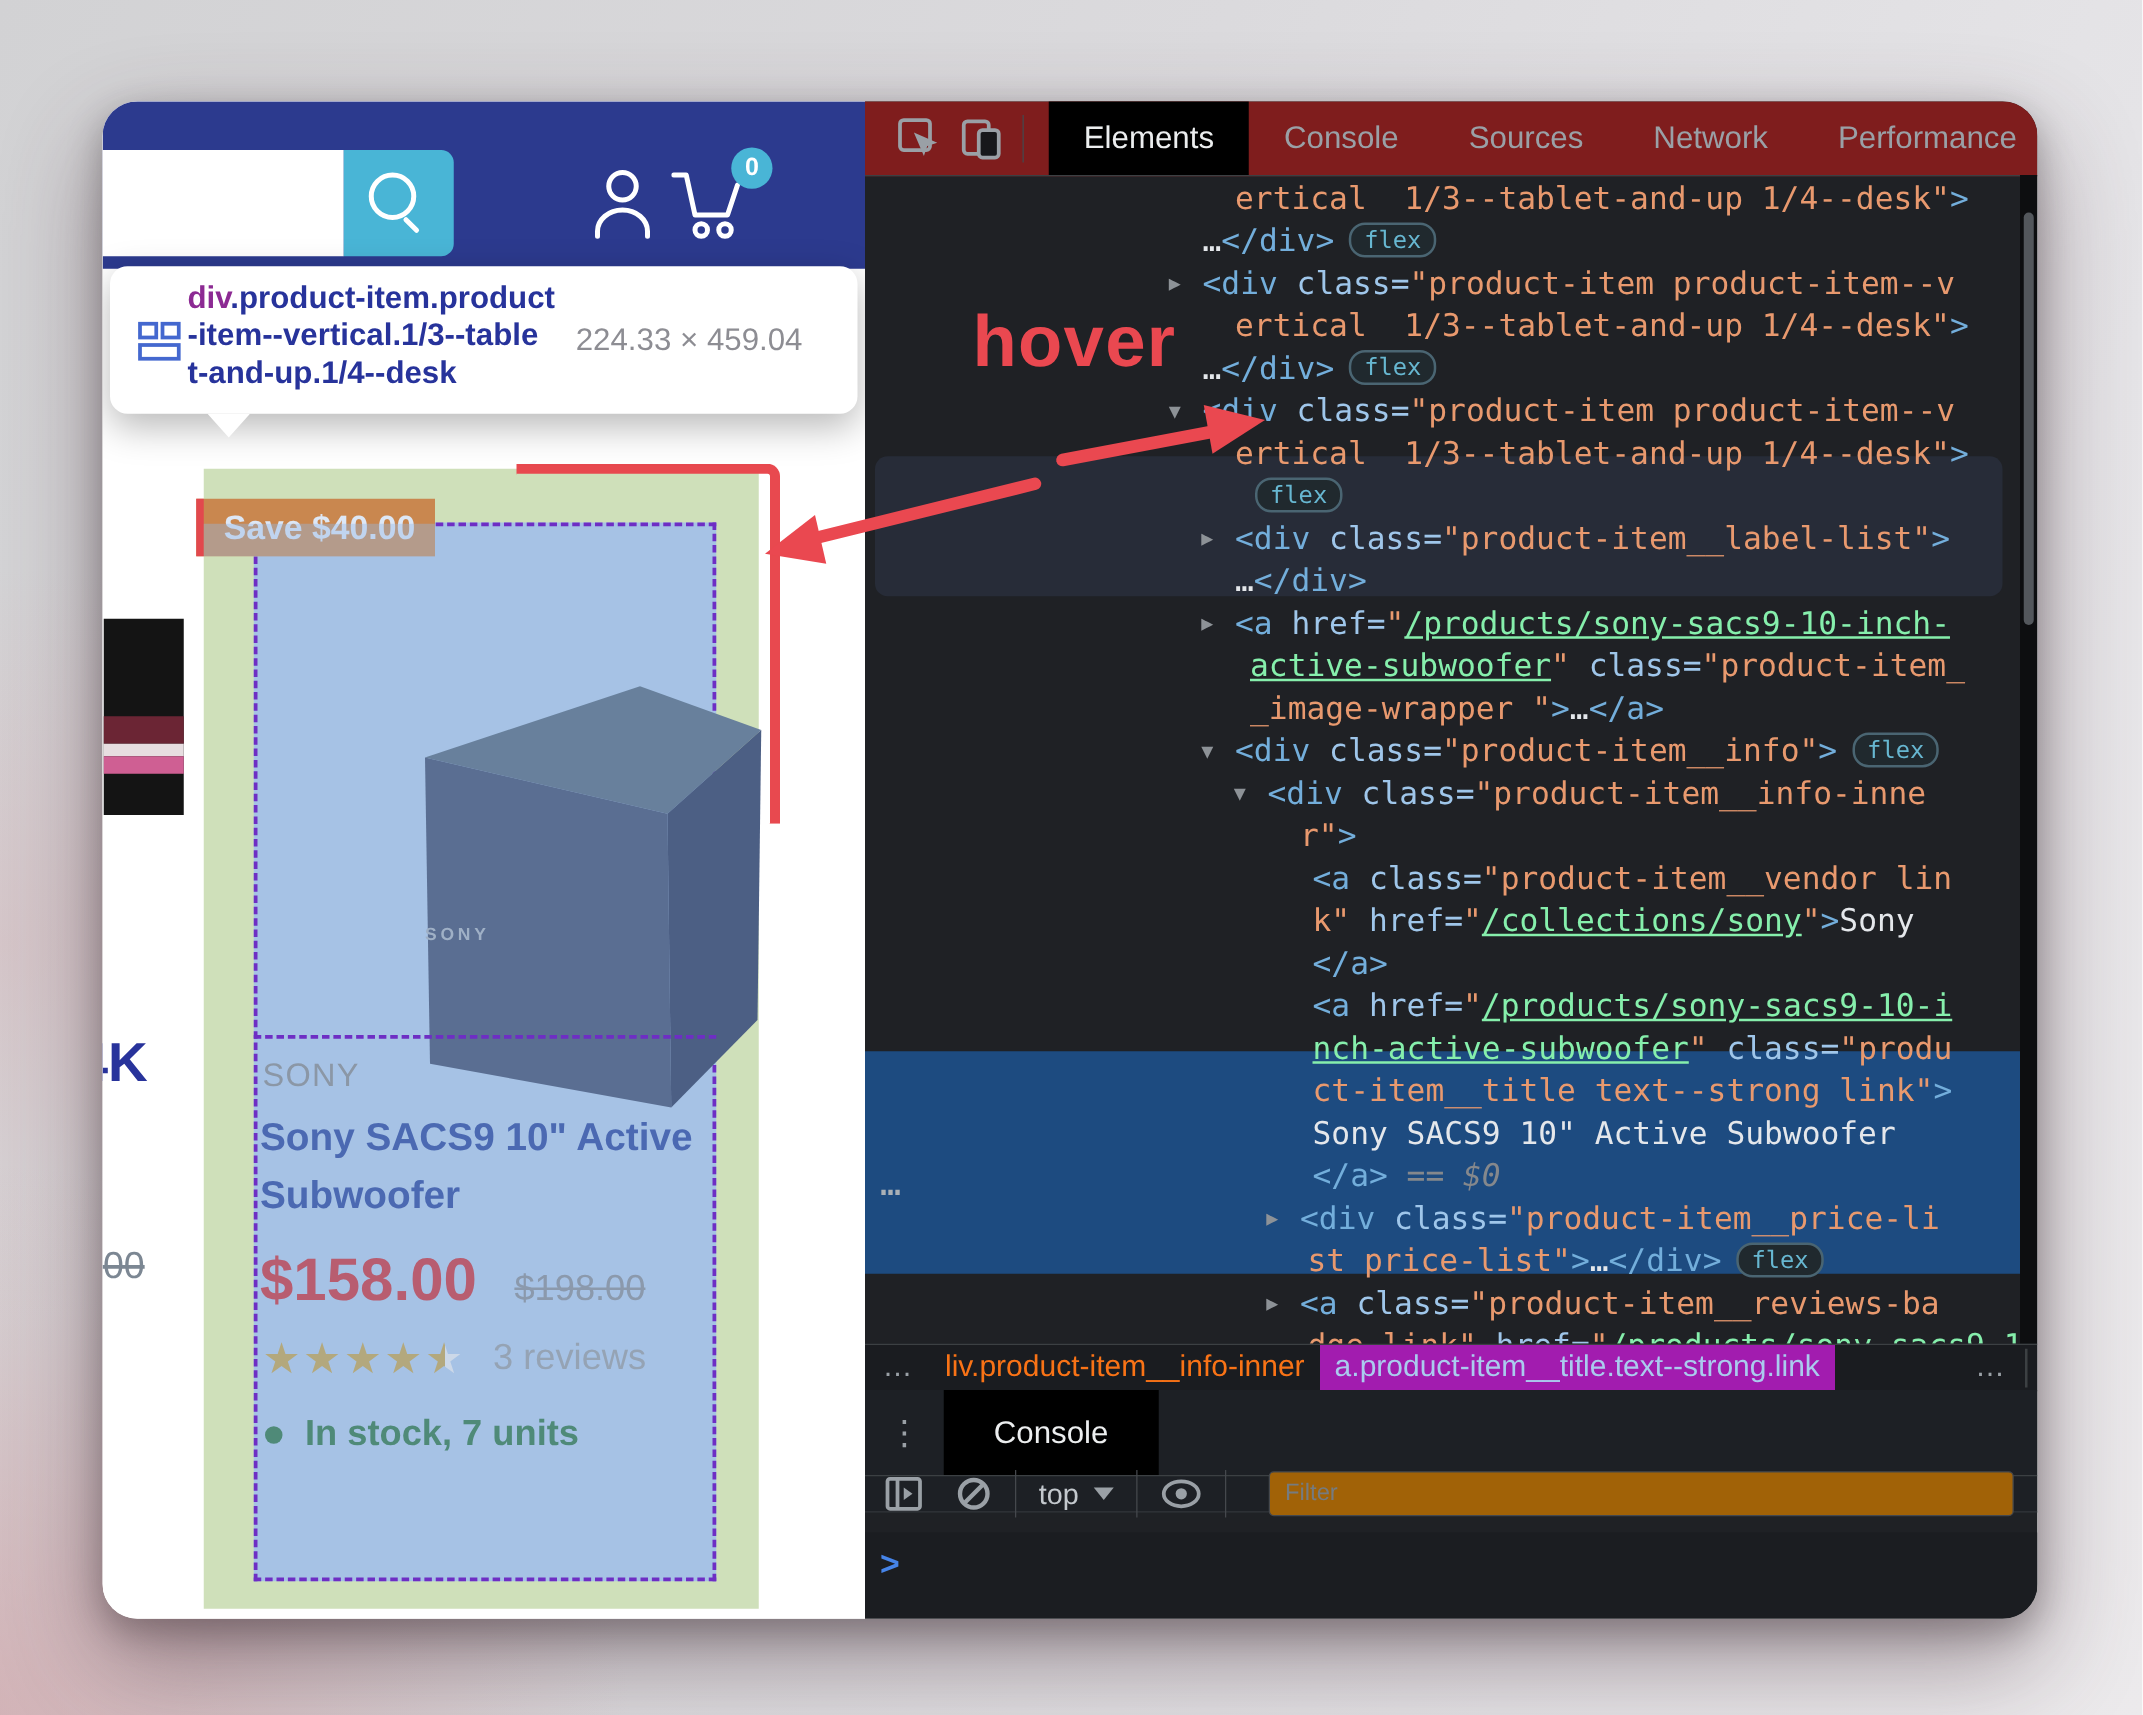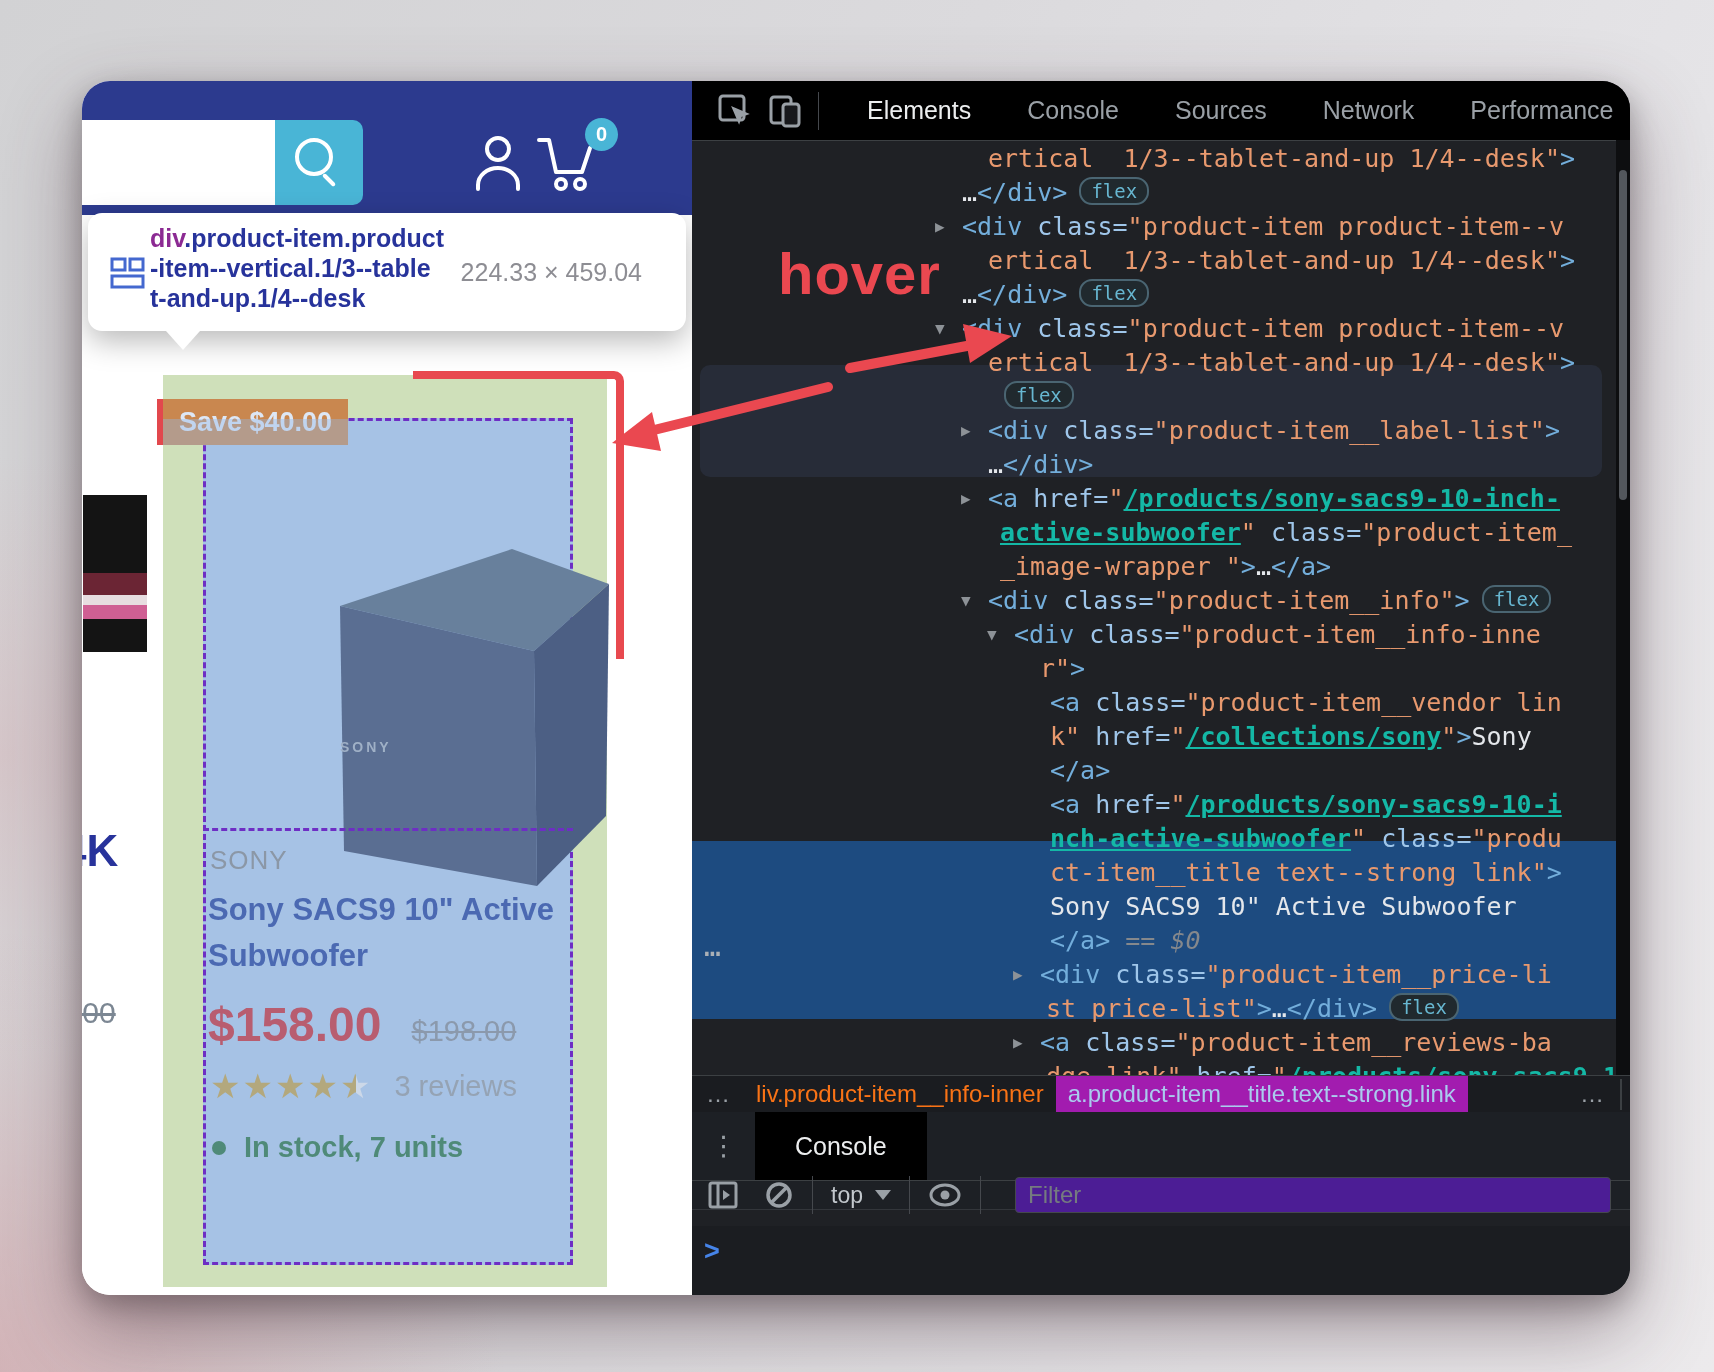--- a/index.html
+++ b/index.html
@@ -53,50 +53,50 @@
   .p-compare{font-size:29px;color:#8b99ac;text-decoration:line-through;margin-left:30px;}
   .p-rating{position:absolute;left:128px;top:985px;z-index:6;display:flex;align-items:center;}
   .star{font-size:34px;color:#b3a87d;letter-spacing:2px;}
   .star.half{background:linear-gradient(90deg,#b3a87d 50%,#ccd8e8 50%);-webkit-background-clip:text;background-clip:text;color:transparent;}
   .p-reviews{font-size:29px;color:#95a3b4;margin-left:22px;}
   .p-stock{position:absolute;left:130px;top:1050px;z-index:6;display:flex;align-items:center;font-size:29px;font-weight:bold;color:#4f8a78;}
   .stock-dot{width:14px;height:14px;border-radius:50%;background:#4f8a78;margin-right:18px;}
   .red-bracket{position:absolute;left:331px;top:290px;width:203px;height:280px;border-top:8px solid #e8494f;border-right:8px solid #e8494f;border-top-right-radius:10px;z-index:30;}
   
   .devtools{position:absolute;left:610px;top:0;width:938px;height:1214px;background:#1f2125;overflow:hidden;}
-  .dt-tabbar{position:absolute;left:0;top:0;width:938px;height:59px;background:#000000;border-bottom:1px solid #3c4043;display:flex;align-items:center;}
+  .dt-tabbar{position:absolute;left:0;top:0;width:938px;height:59px;background:#7f1d1d;border-bottom:1px solid #3c4043;display:flex;align-items:center;}
   .dt-toolicons{display:flex;align-items:center;padding-left:26px;}
   .vsep{width:1px;height:38px;background:#45484d;margin:0 14px;}
   .dt-tabs{display:flex;height:59px;margin-left:6px;}
   .dt-tab{height:59px;line-height:59px;padding:0 28px;font-size:25px;color:#9aa0a6;white-space:nowrap;}
   .dt-tab.active{background:#000;color:#eceeef;}
   .code-area{position:absolute;left:0;top:59px;width:924px;height:935px;overflow:hidden;font-family:"DejaVu Sans Mono",monospace;font-size:25px;}
   .hl-hover{position:absolute;left:8px;top:225px;width:902px;height:112px;background:#272c38;border-radius:10px;}
   .hl-selected{position:absolute;left:0;top:701px;width:924px;height:178px;background:#1d4b80;}
   .cl{position:absolute;height:34px;line-height:34px;white-space:pre;}
   .tw{position:absolute;left:-27px;top:0;font-size:16px;color:#8d9297;}
   .c-t{color:#73aedb;} .c-a{color:#9fc6ea;} .c-v{color:#e8996e;} .c-x{color:#e4e7eb;}
-  .c-l{color:#14b8a6;text-decoration:underline;font-weight:bold;}
+  .c-l{color:#86efac;text-decoration:underline;}
   .c-d{color:#85888c;font-style:italic;}
   .flex-badge{display:inline-block;font-size:19px;line-height:24px;color:#67b7d1;border:2px solid #4a6572;border-radius:13px;padding:0 10px;background:#20292e;margin-left:12px;vertical-align:3px;}
   .row-menu{position:absolute;left:12px;top:790px;color:#aab0b6;font-size:28px;letter-spacing:2px;z-index:3;}
   .dt-scroll{position:absolute;left:924px;top:59px;width:14px;height:935px;background:#0d0e10;}
   .dt-thumb{position:absolute;left:3px;top:30px;width:8px;height:330px;background:#53575c;border-radius:4px;}
   .crumbbar{position:absolute;left:0;top:994px;width:938px;height:37px;background:#1a1c20;border-top:1px solid #3c4043;display:flex;align-items:stretch;font-size:24px;}
   .crumb-ellipsis{color:#9aa0a6;line-height:36px;padding:0 14px;}
   .crumb{line-height:36px;padding:0 12px;color:#f97316;white-space:nowrap;}
   .crumb.sel{background:#a21caf;color:#aacbee;}
   .crumb-endsep{position:absolute;right:8px;top:3px;width:2px;height:31px;background:#3c4043;}
   .drawer-tabs{position:absolute;left:0;top:1031px;width:938px;height:68px;background:#1d2025;display:flex;align-items:stretch;}
   .kebab{color:#9aa0a6;font-size:27px;line-height:68px;padding:0 18px;}
   .drawer-tab{background:#000;color:#eceeef;font-size:25px;line-height:68px;padding:0 40px;}
   .drawer-toolbar{position:absolute;left:0;top:1099px;width:938px;height:30px;background:#1d2025;border-top:1px solid #3c4043;border-bottom:1px solid #33363b;display:flex;align-items:center;box-sizing:border-box;}
   .context-sel{display:flex;align-items:center;color:#c3c8cd;font-size:23px;}
   .caret-down{width:0;height:0;border-left:8px solid transparent;border-right:8px solid transparent;border-top:10px solid #9aa0a6;margin-left:12px;}
-  .filter-input{margin-left:16px;width:570px;height:34px;background:#4c1d95;border:1px solid #45484d;border-radius:4px;color:#c8cdd2;font-size:24px;padding:0 12px;outline:none;}
+  .filter-input{margin-left:16px;width:570px;height:34px;background:#a16207;border:1px solid #45484d;border-radius:4px;color:#c8cdd2;font-size:19px;padding:0 12px;outline:none;}
   .filter-input::placeholder{color:#757b80;}
   .console-out{position:absolute;left:0;top:1145px;width:938px;height:69px;background:#1b1d21;}
   .prompt{position:absolute;left:12px;top:10px;color:#4684e8;font-size:27px;font-weight:bold;}
   
   .hover-label{position:absolute;left:778px;top:240px;font-size:58px;font-weight:bold;color:#ea4850;z-index:60;letter-spacing:1px;}
   .annot-svg{position:absolute;left:0;top:0;z-index:60;pointer-events:none;}
 </style>
 </head>
 <body>
 

